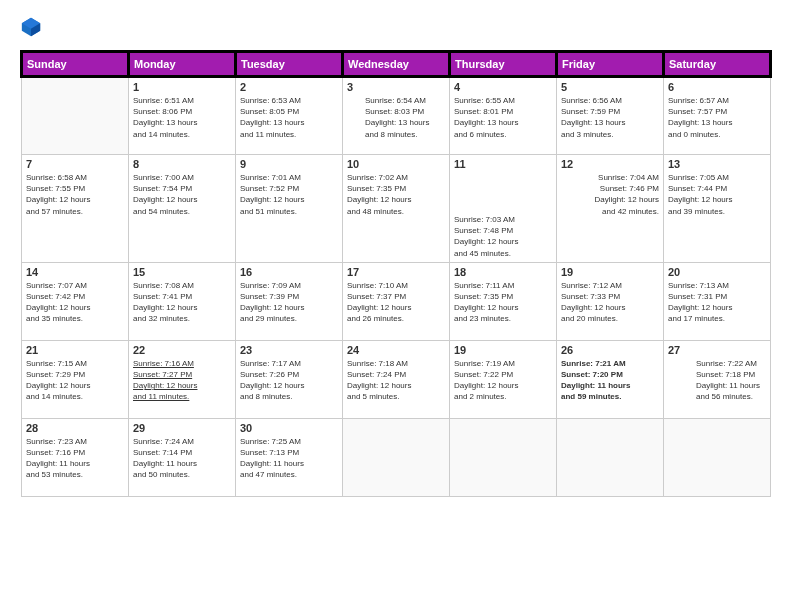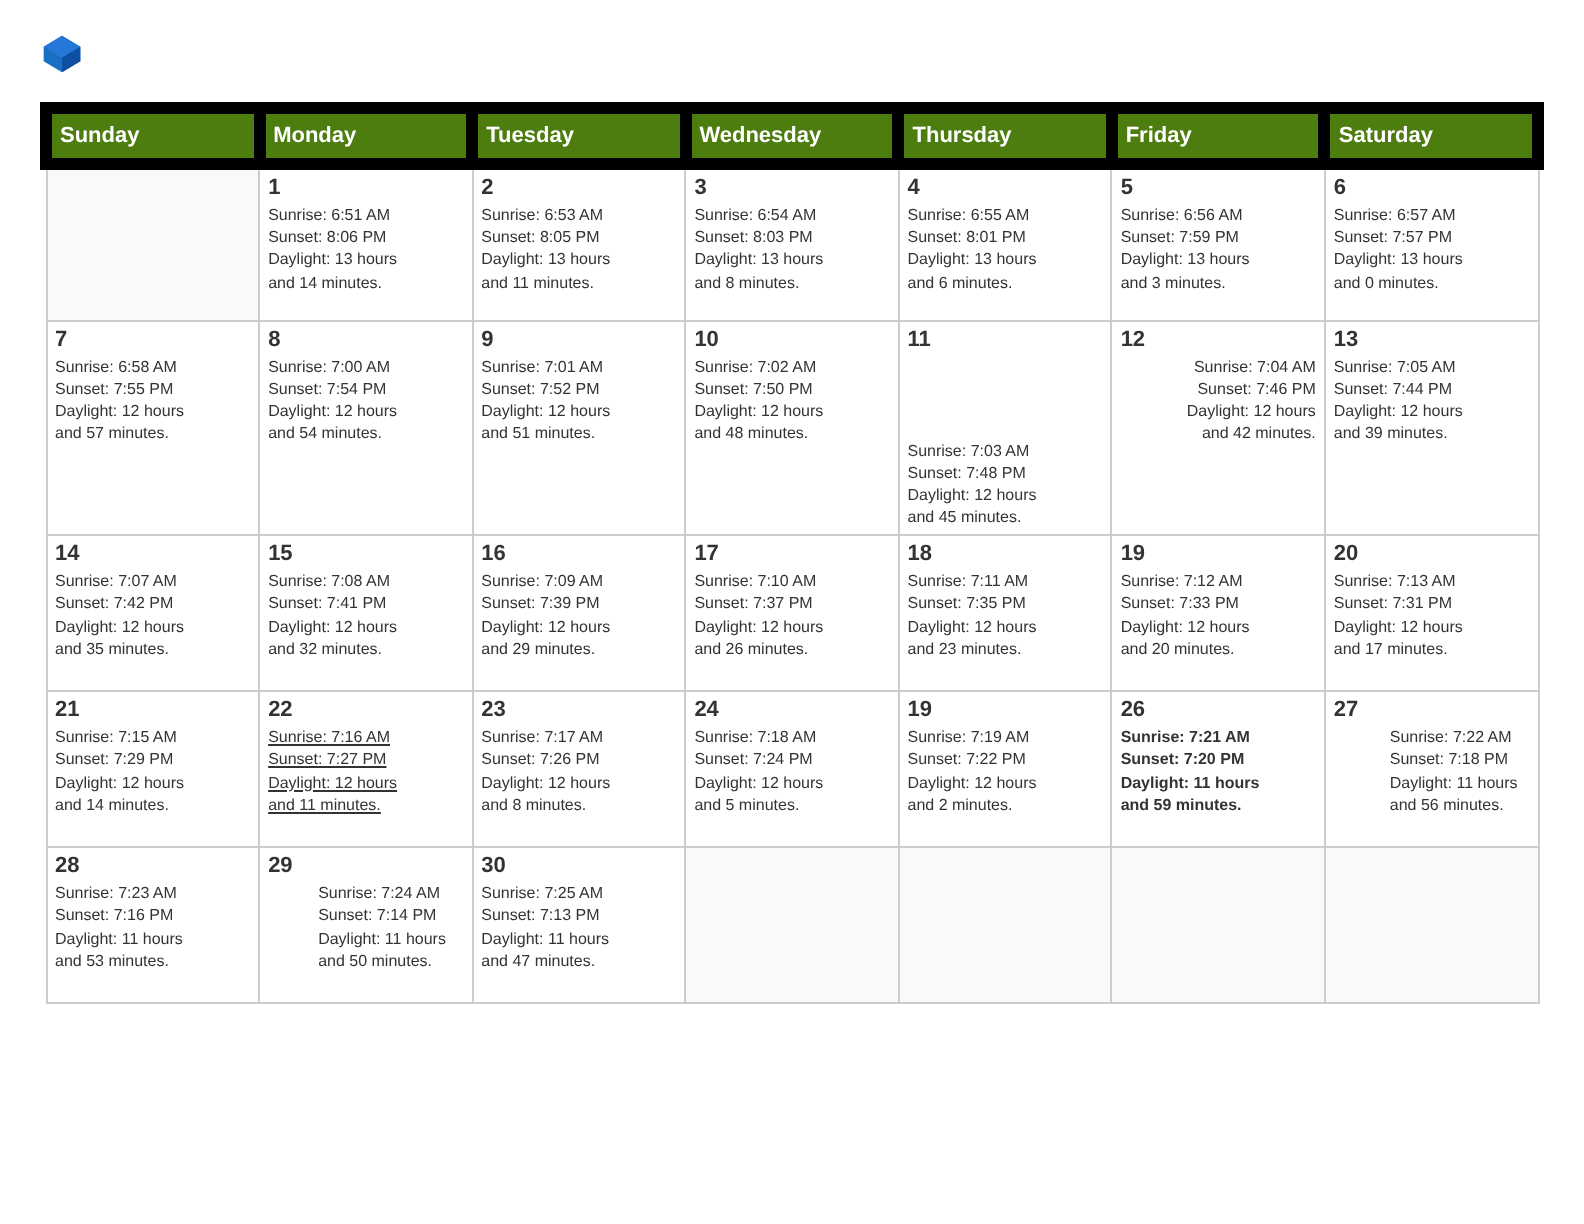--- a/index.html
+++ b/index.html
@@ -35,27 +35,27 @@
       font-size: 13px;
       color: #555;
       margin-top: 2px;
     }
     .calendar {
       width: 100%;
       border-collapse: collapse;
       table-layout: fixed;
     }
     .calendar th {
-      background: #4d7c0f;
+      background: #a21caf;
       color: #fff;
       font-size: 11px;
       font-weight: bold;
       padding: 5px 4px;
       text-align: left;
-      border: 6px solid #000000;
+      border: 3px solid #000000;
       margin-left: 32px;
     }
     .calendar td {
       border: 1px solid #ccc;
       vertical-align: top;
       padding: 3px 4px;
       font-size: 8.5px;
       color: #333;
       height: 78px;
       width: 113px;
@@ -135,21 +135,21 @@
           </td>
           <td>
             <span class="day-number">2</span>
             <div class="day-info" style="white-space: pre-line;">Sunrise: 6:53 AM
 Sunset: 8:05 PM
 Daylight: 13 hours
 and 11 minutes.</div>
           </td>
           <td>
             <span class="day-number">3</span>
-            <div class="day-info" style="white-space: pre-line;">Sunrise: 6:54 AM
+            <div class="day-info" style="white-space: pre-line; margin-left: 18px;">Sunrise: 6:54 AM
 Sunset: 8:03 PM
 Daylight: 13 hours
 and 8 minutes.</div>
           </td>
           <td>
             <span class="day-number">4</span>
             <div class="day-info" style="white-space: pre-line;">Sunrise: 6:55 AM
 Sunset: 8:01 PM
 Daylight: 13 hours
 and 6 minutes.</div>
@@ -187,21 +187,21 @@
           <td>
             <span class="day-number">9</span>
             <div class="day-info" style="white-space: pre-line;">Sunrise: 7:01 AM
 Sunset: 7:52 PM
 Daylight: 12 hours
 and 51 minutes.</div>
           </td>
           <td>
             <span class="day-number">10</span>
             <div class="day-info" style="white-space: pre-line;">Sunrise: 7:02 AM
-Sunset: 7:50 PM
+Sunset: 7:35 PM
 Daylight: 12 hours
 and 48 minutes.</div>
           </td>
           <td>
             <span class="day-number">11</span>
             <div class="day-info" style="white-space: pre-line; margin-top: 44px;">Sunrise: 7:03 AM
 Sunset: 7:48 PM
 Daylight: 12 hours
 and 45 minutes.</div>
           </td>
@@ -325,21 +325,21 @@
         <tr>
           <td>
             <span class="day-number">28</span>
             <div class="day-info" style="white-space: pre-line;">Sunrise: 7:23 AM
 Sunset: 7:16 PM
 Daylight: 11 hours
 and 53 minutes.</div>
           </td>
           <td>
             <span class="day-number">29</span>
-            <div class="day-info" style="white-space: pre-line; margin-left: 25px;">Sunrise: 7:24 AM
+            <div class="day-info" style="white-space: pre-line;">Sunrise: 7:24 AM
 Sunset: 7:14 PM
 Daylight: 11 hours
 and 50 minutes.</div>
           </td>
           <td>
             <span class="day-number">30</span>
             <div class="day-info" style="white-space: pre-line;">Sunrise: 7:25 AM
 Sunset: 7:13 PM
 Daylight: 11 hours
 and 47 minutes.</div>

